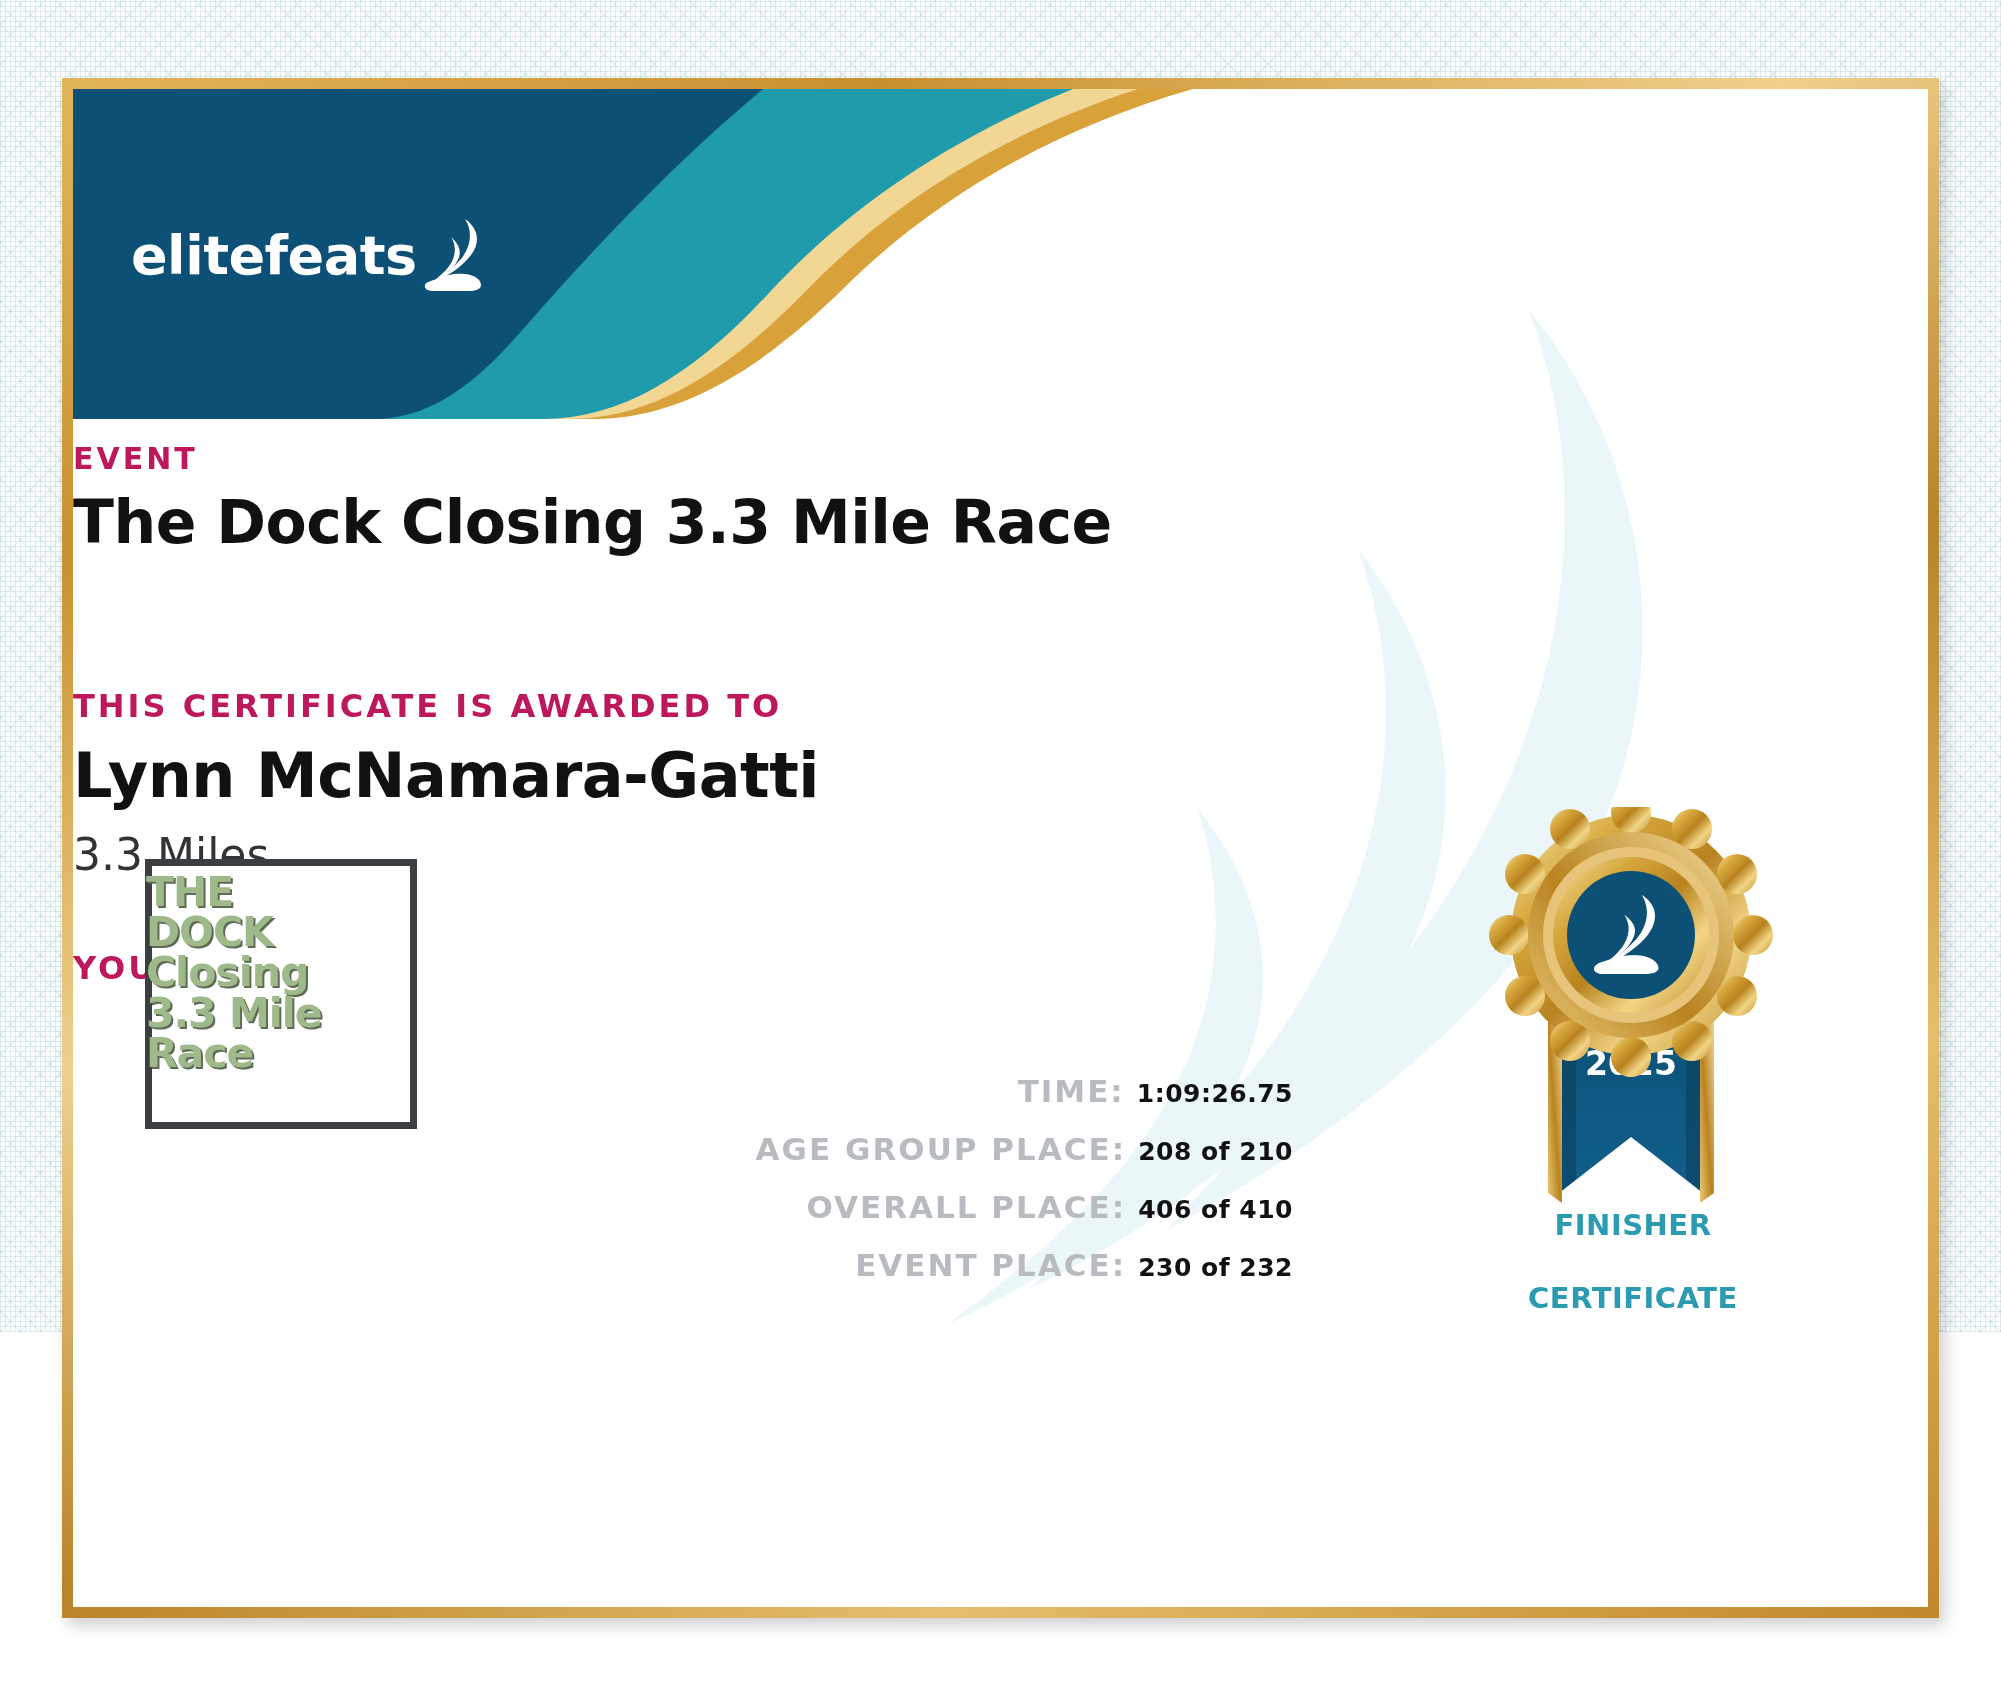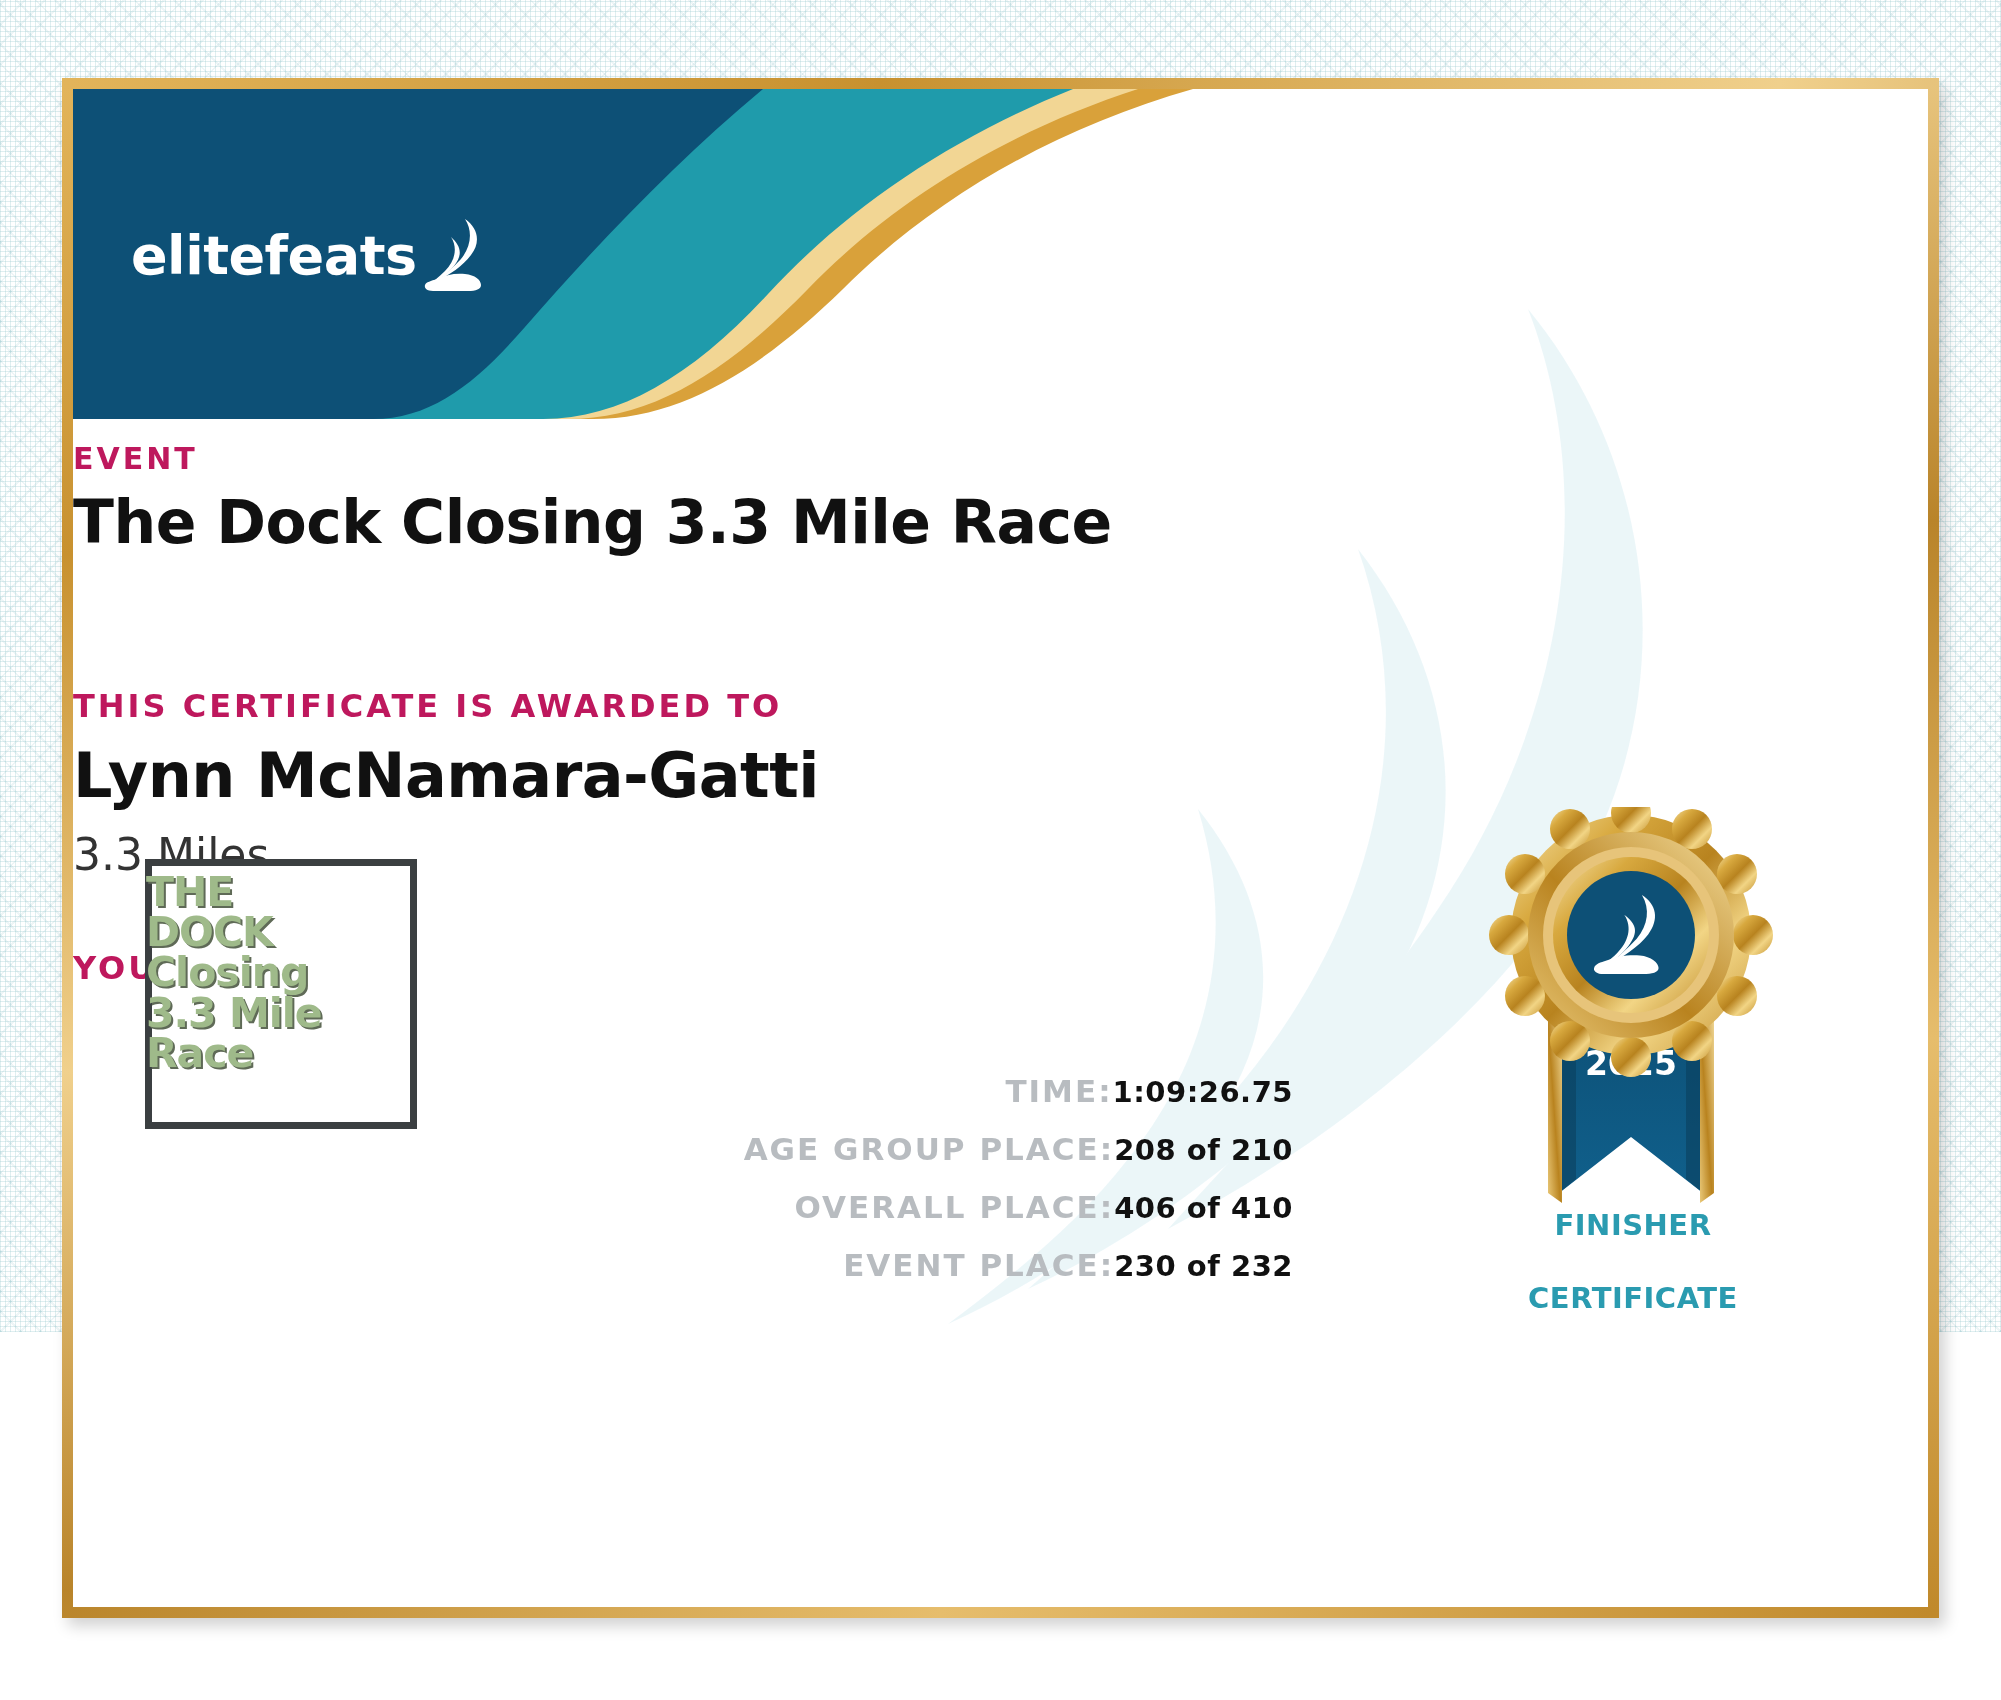--- a/index.html
+++ b/index.html
@@ -113,23 +113,23 @@
     margin-bottom: 22px;
   }
   .stat-key {
     color: #b8bcc0;
     font-size: 31px;
     letter-spacing: 2px;
     font-weight: 600;
   }
   .stat-val {
     color: #111;
-    font-size: 29px;
+    font-size: 25px;
     font-weight: 800;
-    margin-left: 0;
+    margin-left: 12px;
     letter-spacing: 0.5px;
   }
 
   
   .race-logo {
     position: absolute;
     left: 72px;
     top: 770px;
     width: 272px;
     height: 270px;

